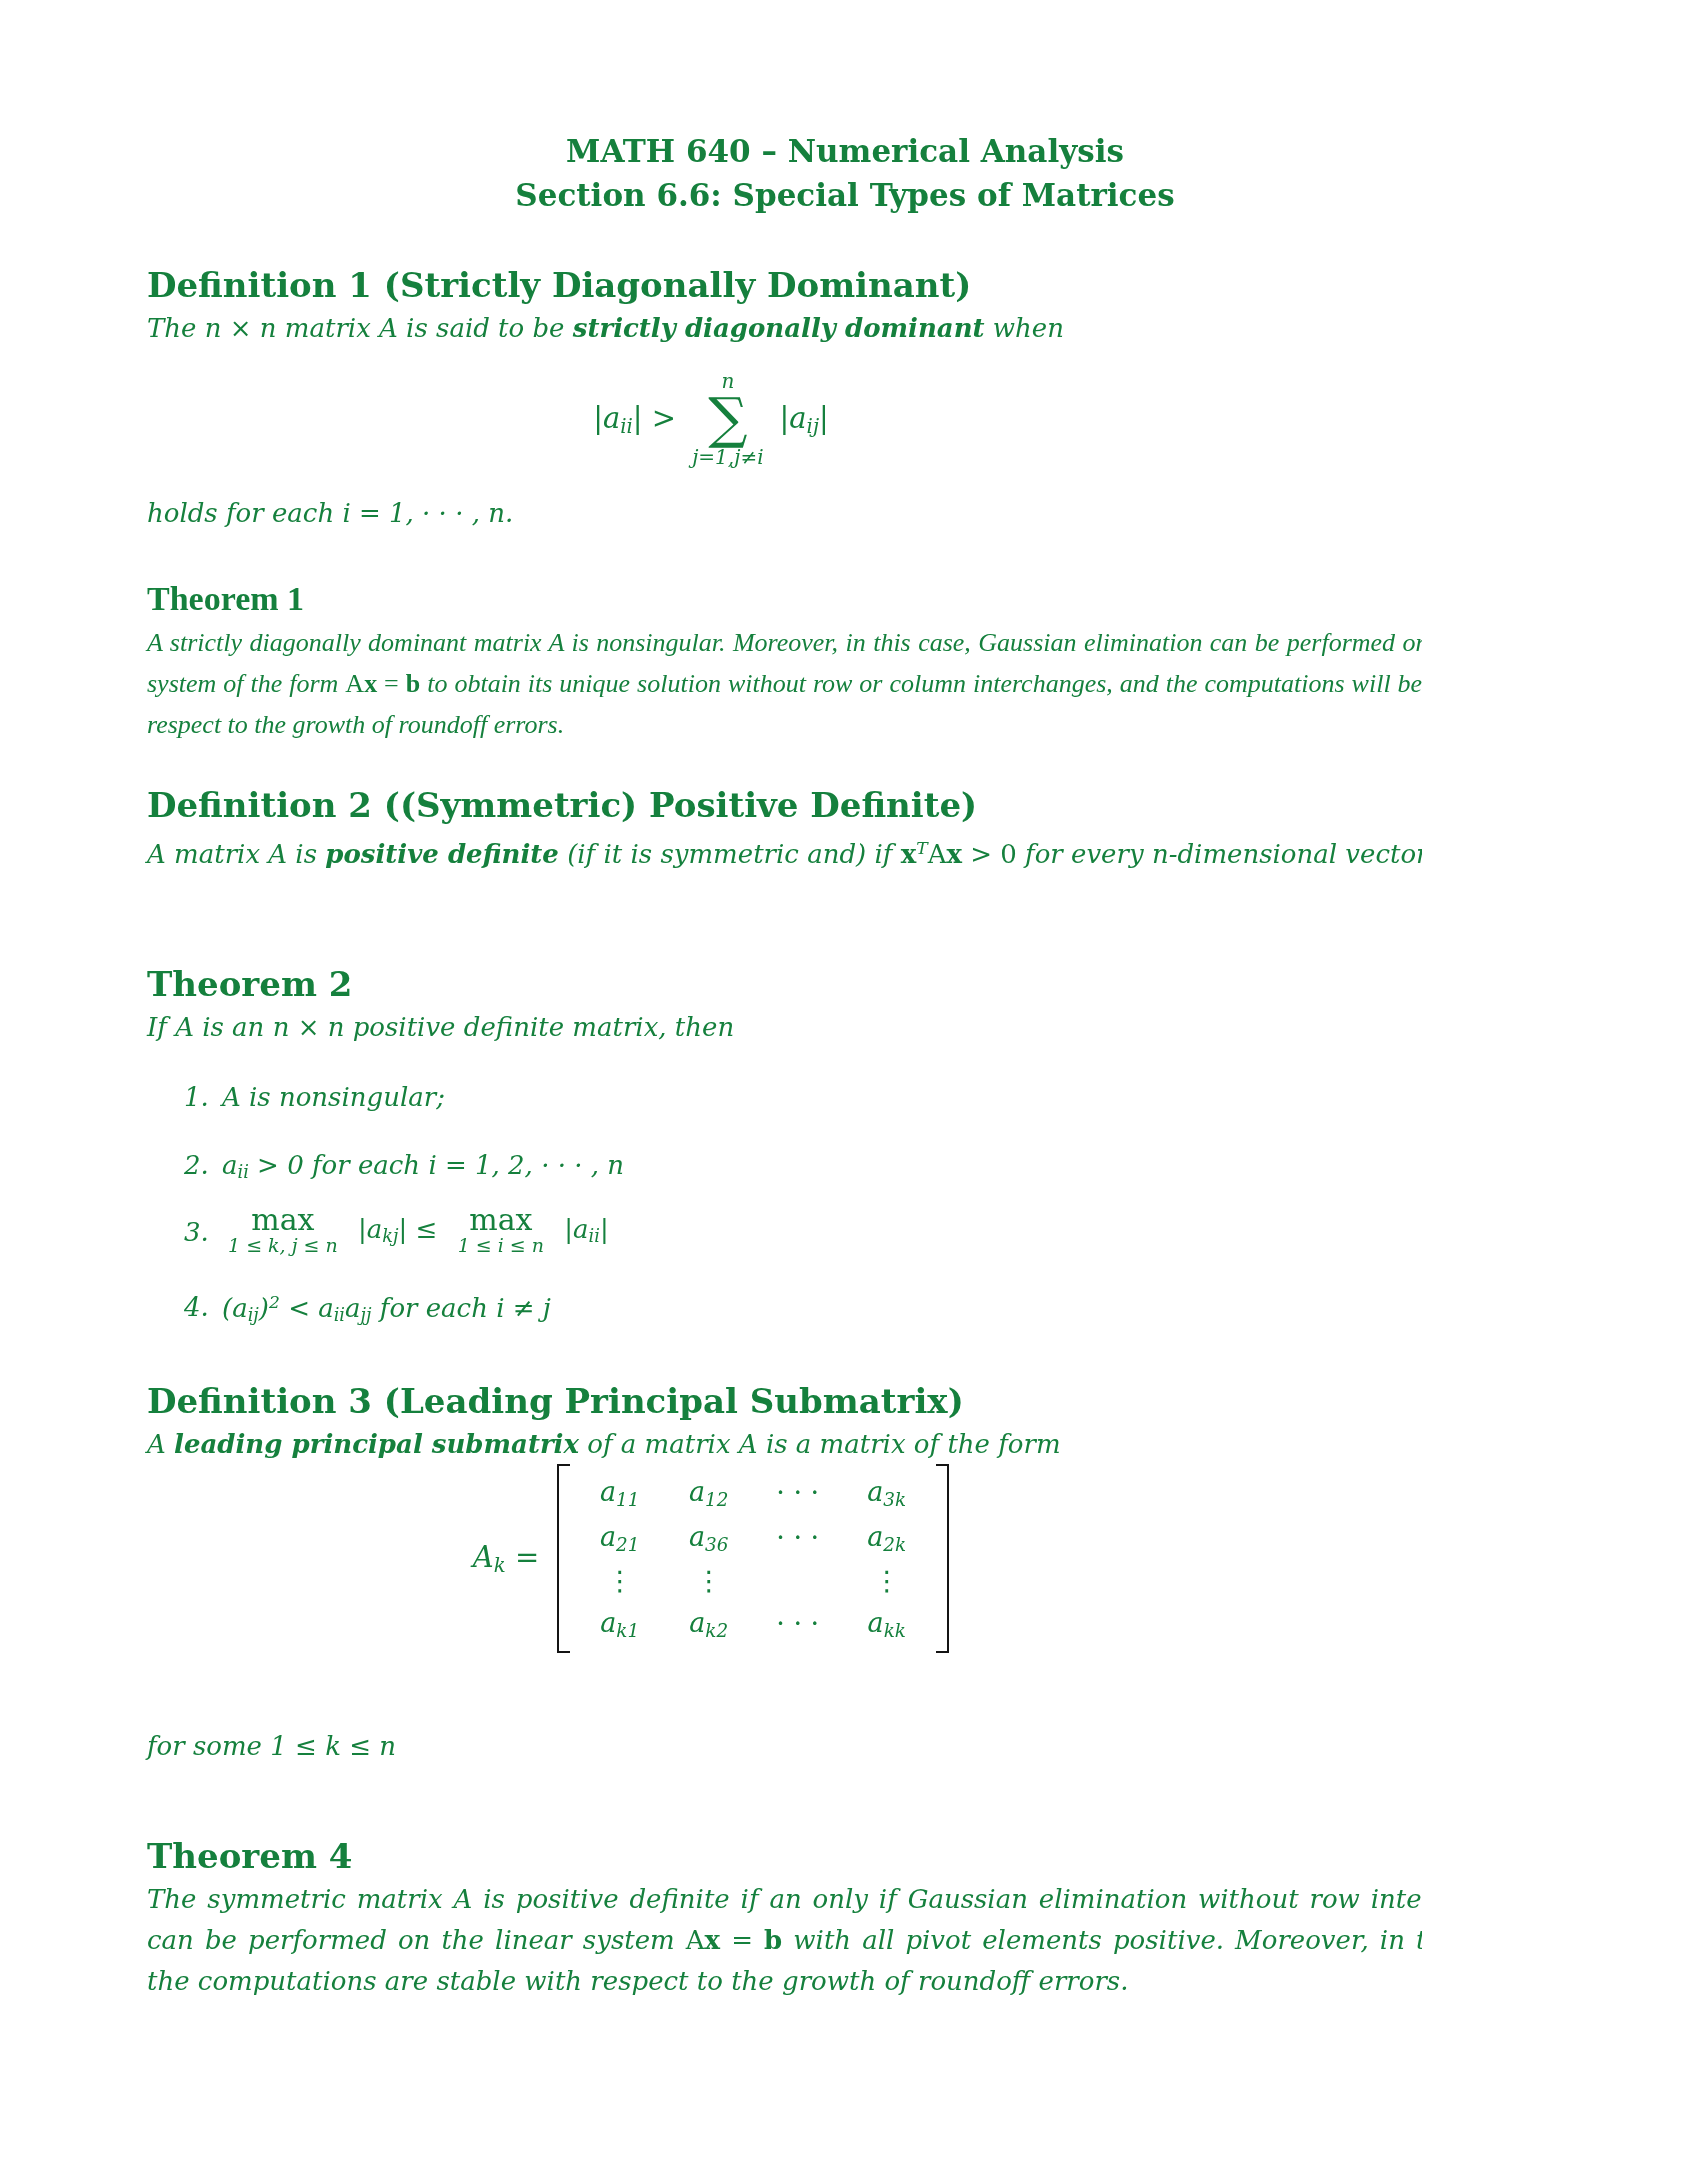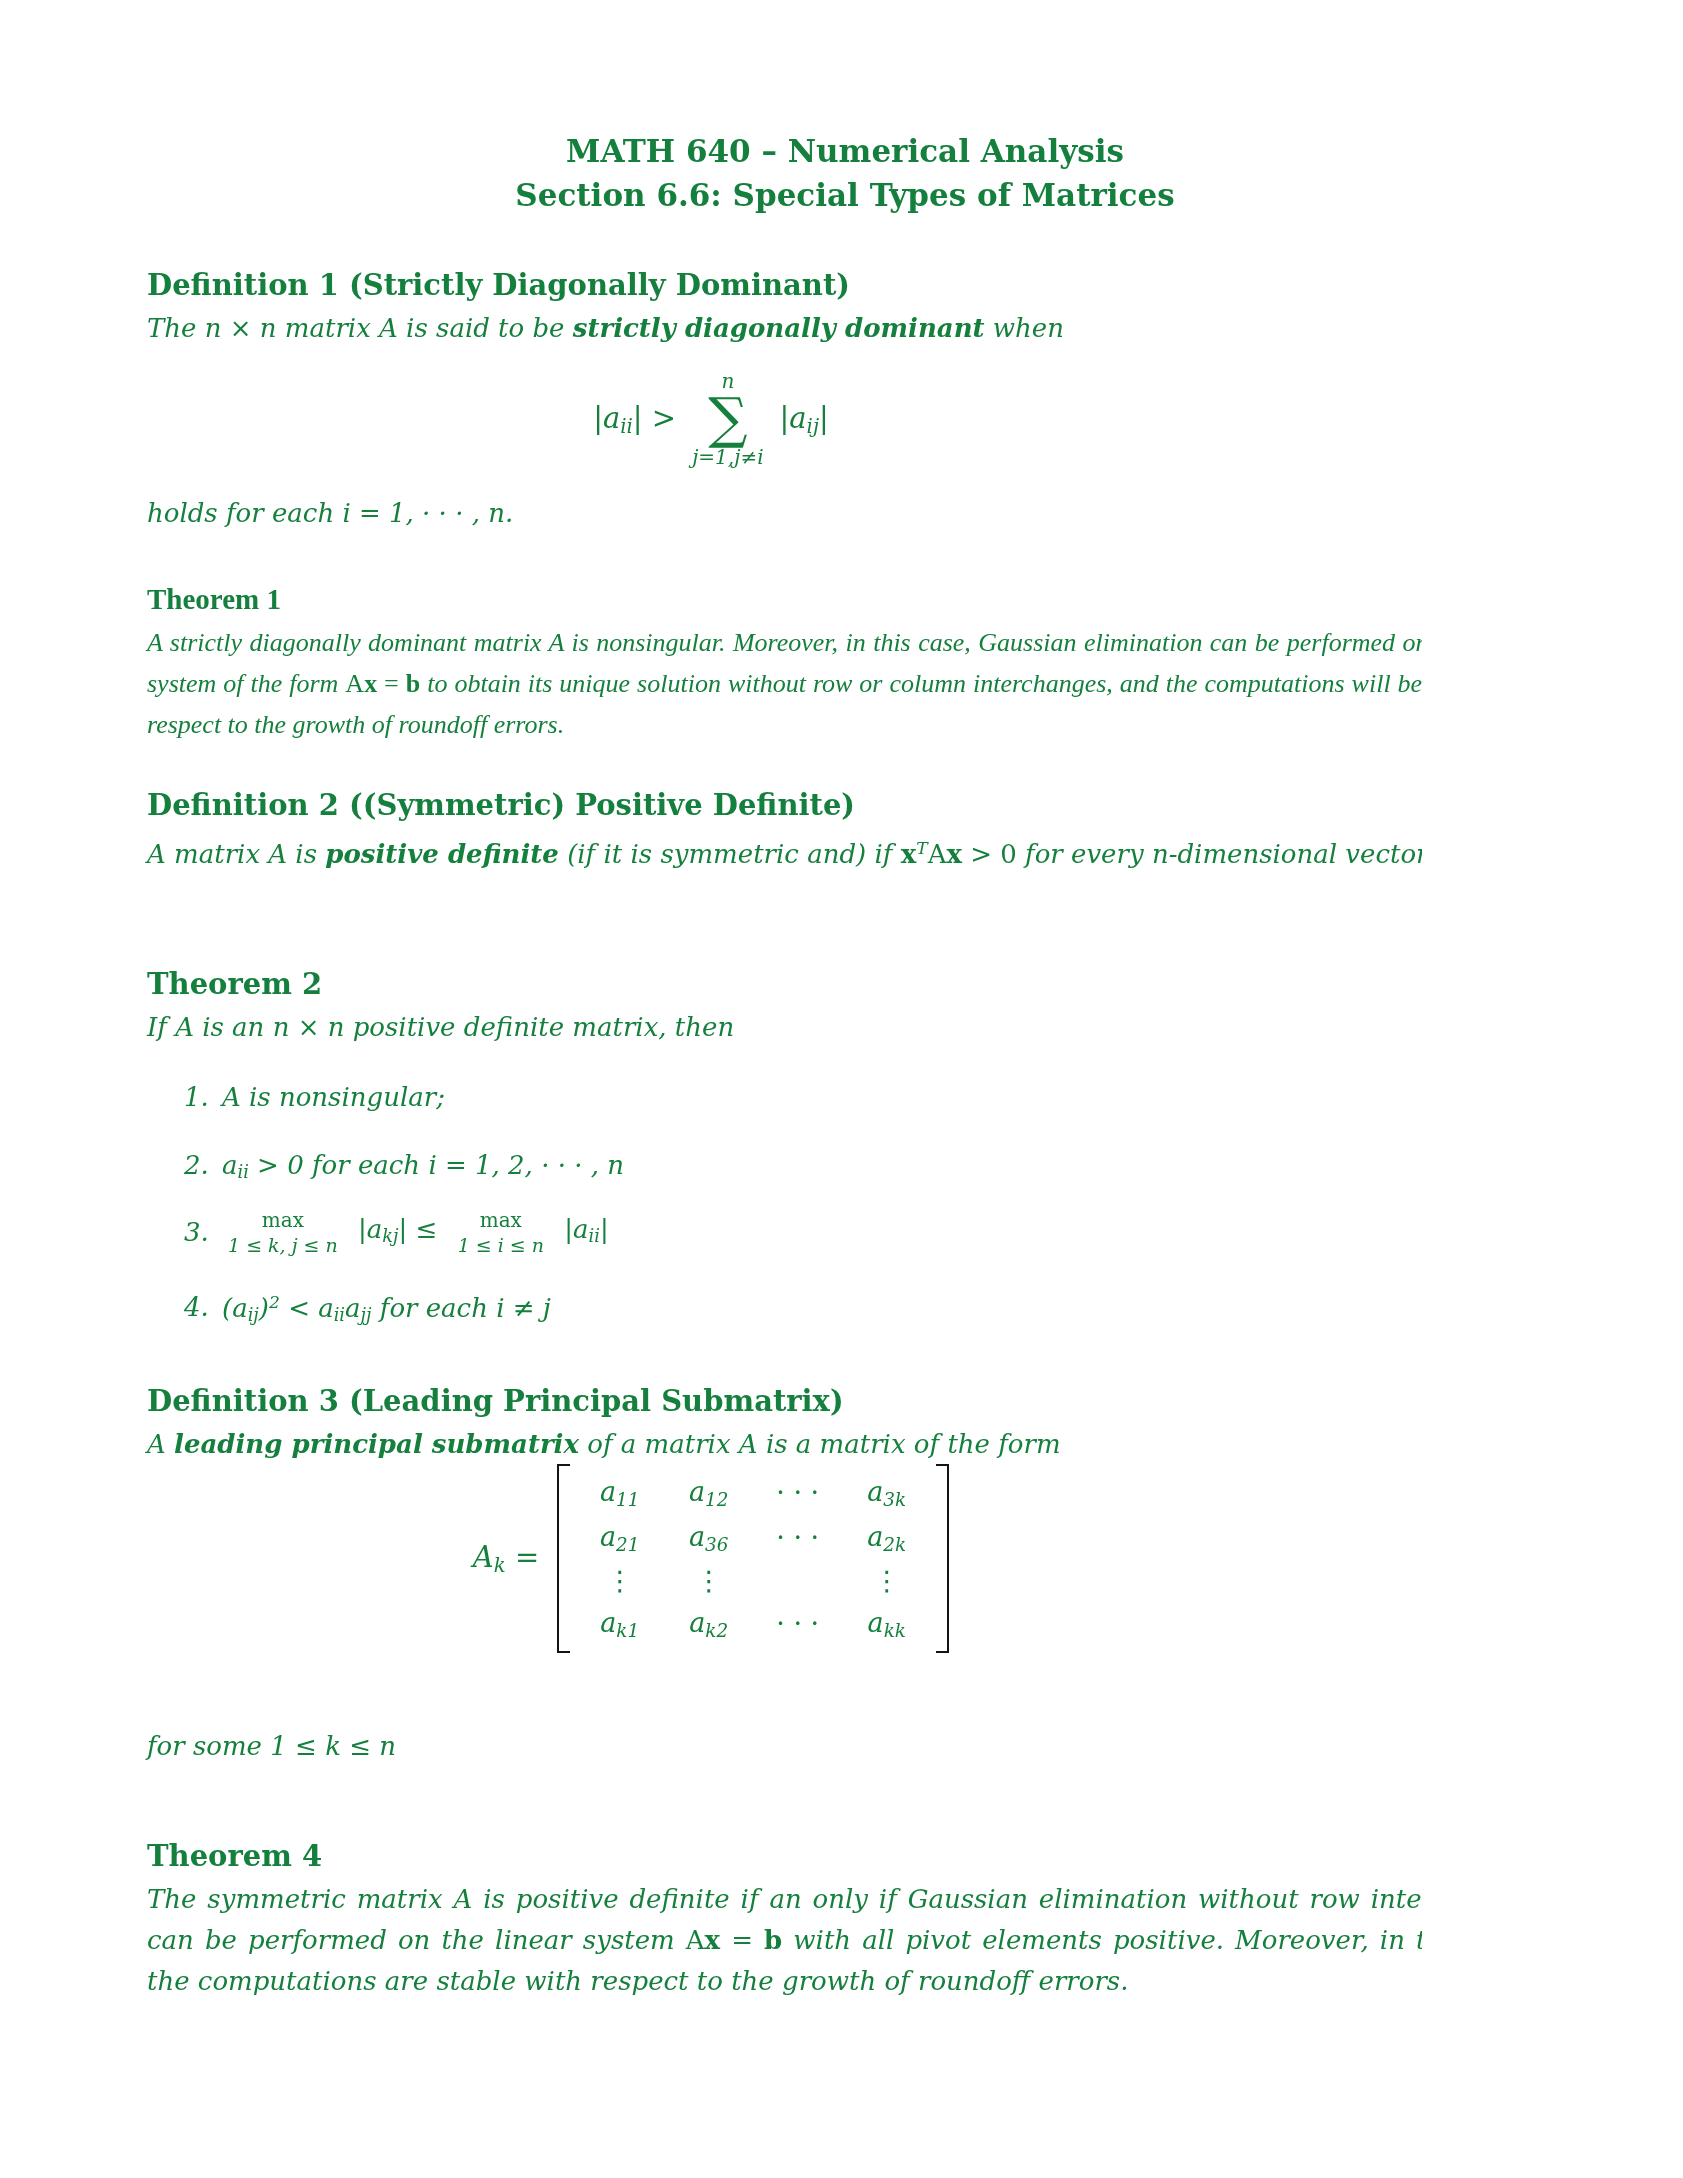--- a/index.html
+++ b/index.html
@@ -5,40 +5,40 @@
   html,body{margin:0;padding:0;background:#ffffff;}
   .page{
     position:relative;width:1422px;height:2178px;background:#ffffff;
     color:#15803d;font-family:"DejaVu Serif","Liberation Serif",serif;
     overflow:hidden;
     margin-top:30px;
   }
   .sec{position:absolute;left:147px;width:1396px;}
   .header{text-align:center;}
   .title{font-weight:bold;font-size:31px;line-height:44px;font-style:normal;}
-  .heading{font-weight:bold;font-style:normal;font-size:29px;line-height:46px;}
+  .heading{font-weight:bold;font-style:normal;font-size:34px;line-height:46px;}
   .para{font-size:26px;line-height:41px;font-style:italic;text-align:justify;}
   .s-it{font-style:italic;}
   .s-rm{font-style:normal;}
   .s-bf{font-weight:bold;font-style:normal;}
   .s-bfit{font-weight:bold;font-style:italic;}
   .s-sub{font-size:68%;vertical-align:-0.25em;}
   .s-sup{font-size:66%;vertical-align:0.5em;}
   .center-row{position:absolute;left:0;right:0;display:flex;justify-content:center;align-items:center;}
   .fpart{font-size:29px;font-style:italic;}
   .sumstack{display:inline-flex;flex-direction:column;align-items:center;margin:0 16px;}
   .sum-top{font-size:20px;line-height:24px;font-style:italic;}
   .sum-sigma{font-size:55px;line-height:51px;font-style:normal;font-family:"DejaVu Serif","DejaVu Sans",serif;}
   .sum-bot{font-size:20px;line-height:26px;font-style:italic;}
   .list{margin-top:0;}
   .list-item{display:flex;align-items:flex-start;font-size:26px;}
   .item-num{font-style:italic;width:38px;flex:0 0 38px;margin-left:37px;}
   .item-text{font-style:italic;}
   .stack{display:inline-flex;flex-direction:column;align-items:center;vertical-align:middle;margin:0 6px;}
-  .stack-top{font-style:normal;font-size:20px;line-height:28px;}
+  .stack-top{font-style:normal;font-size:30px;line-height:28px;}
   .stack-bot{font-style:italic;font-size:19px;line-height:22px;}
   .mid-seg{margin:0 6px;}
   .matrix-row{align-items:center;}
   .matrix-lhs{margin-right:18px;}
   .bracket{align-self:stretch;width:11px;border:2.5px solid #141414;}
   .bracket-l{border-right:none;margin-right:4px;}
   .bracket-r{border-left:none;margin-left:4px;}
   .matrix-grid{
     display:grid;grid-template-columns:repeat(4,auto);
     column-gap:38px;row-gap:11px;padding:12px 20px;

